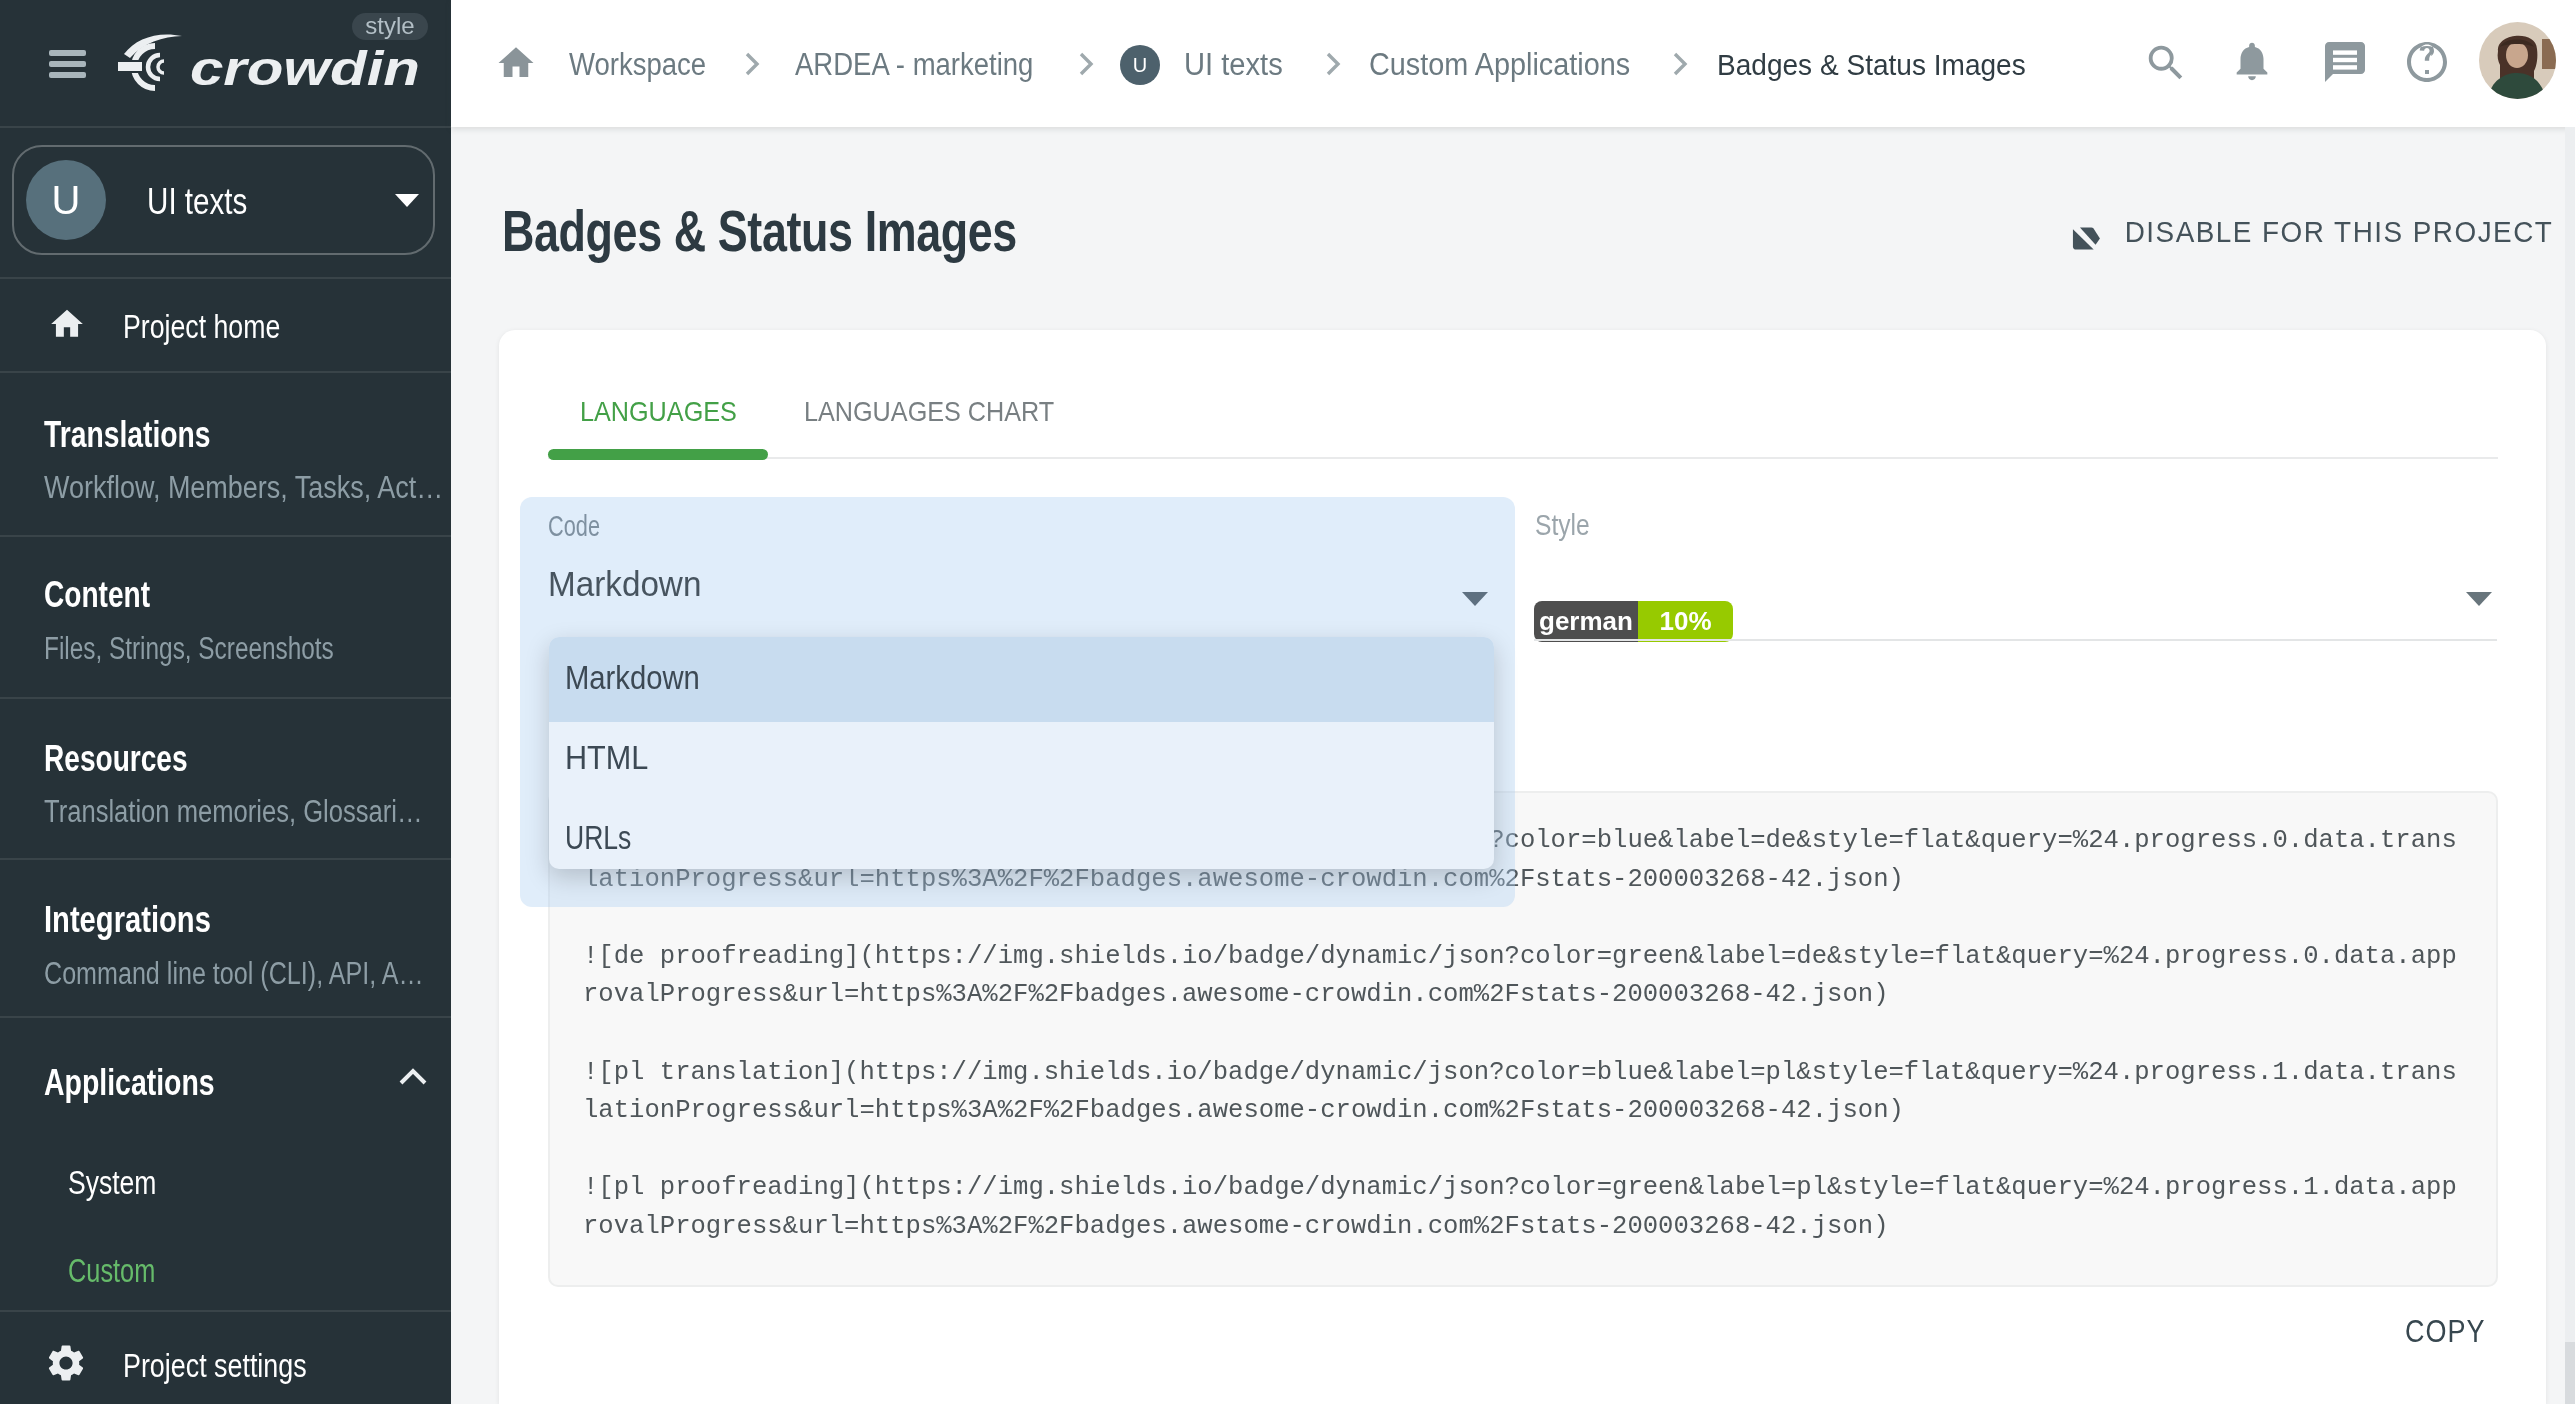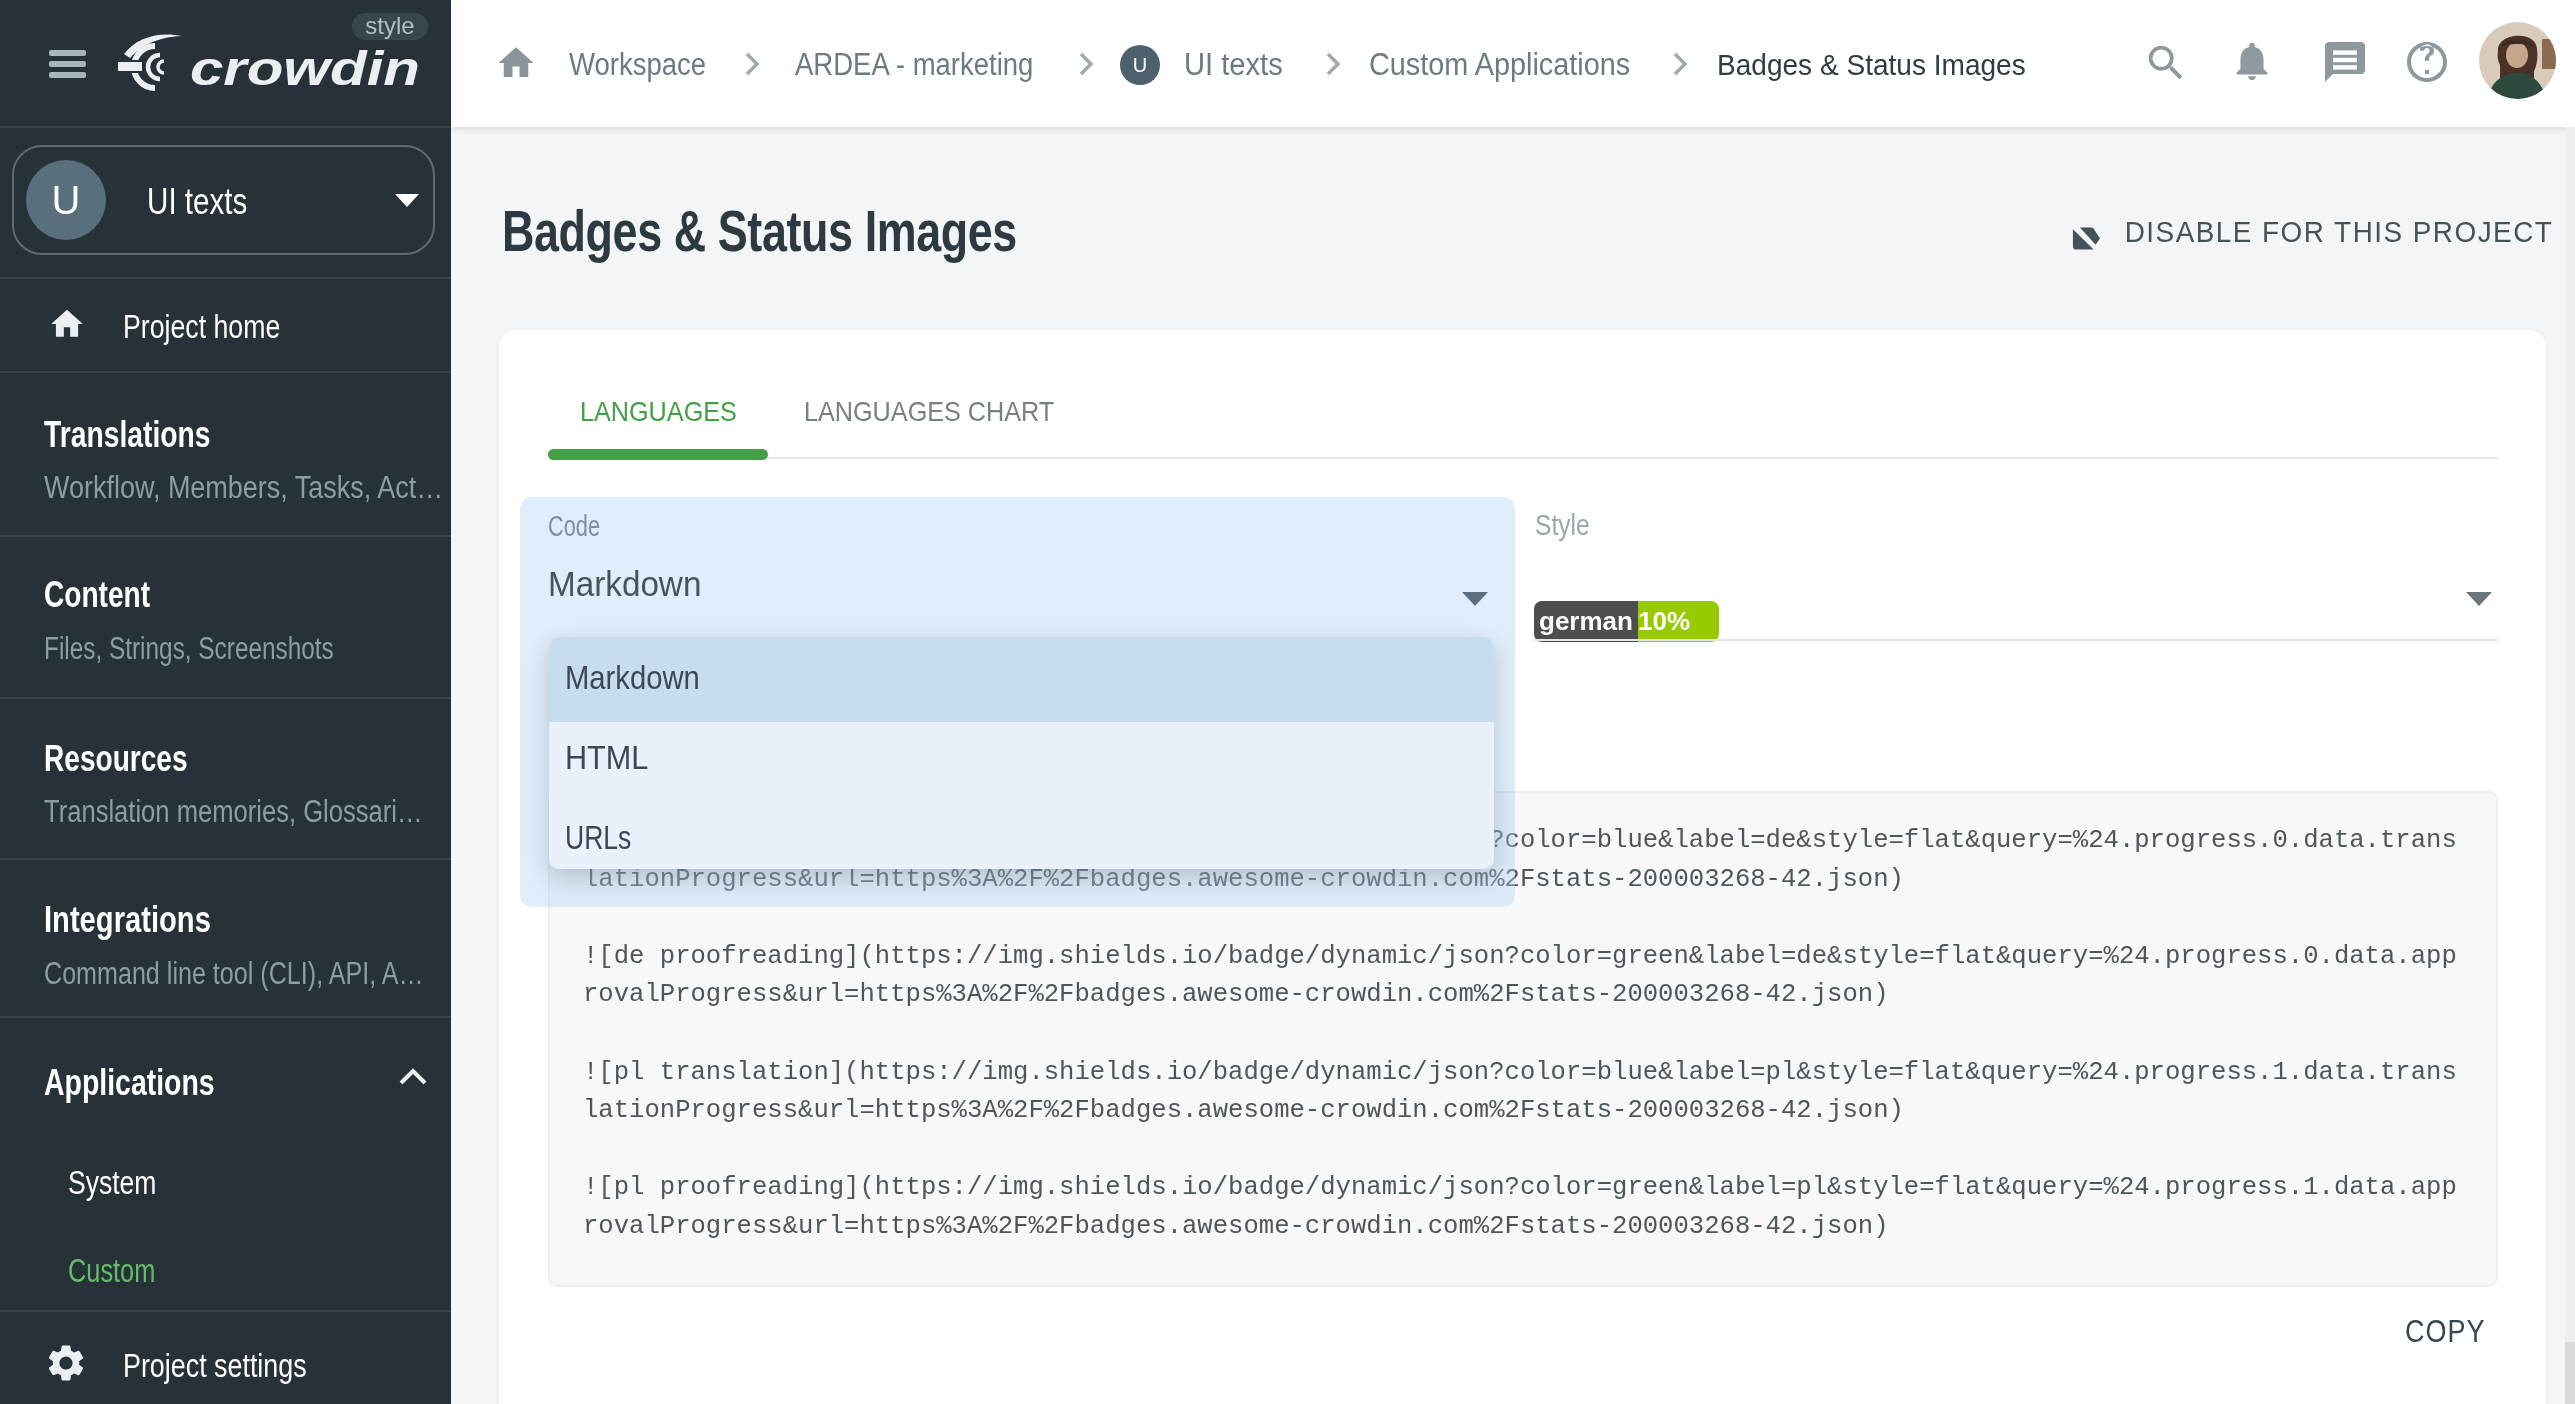--- a/index.html
+++ b/index.html
@@ -34,21 +34,21 @@
 
   .tab1 { position:absolute; left:129px; top:269px; font-size:28px; font-weight:500; letter-spacing:0px; color:#43A047; transform:scaleX(0.9); transform-origin:left top; }
   .tab2 { position:absolute; left:353px; top:269px; font-size:28px; font-weight:500; letter-spacing:0px; color:#787F82; transform:scaleX(0.9); transform-origin:left top; }
   .tabline { position:absolute; left:97px; top:330px; width:1950px; height:2px; background:#E9EAEB; }
   .tabind { position:absolute; left:97px; top:322px; width:220px; height:11px; border-radius:7px; background:#43A047; }
 
   
   .stylelabel { position:absolute; left:1084px; top:382px; font-size:29px; color:#9BA5AB; }
   .badge { position:absolute; left:1083px; top:438px; height:41px; border-radius:8px; overflow:hidden; font-weight:700; font-size:26px; color:#fff; display:flex;margin-top:36px; }
   .badge .l { background:#4E4E4E; width:104px; text-align:center; line-height:41px; }
-  .badge .r { background:#97CA00; width:81px; text-align:left; line-height:41px; }
+  .badge .r { background:#97CA00; width:95px; text-align:center; line-height:41px; }
   .scaret { position:absolute; left:2015px; top:465px; width:0; height:0; border-left:13px solid transparent; border-right:13px solid transparent; border-top:14px solid #68757C; }
   .styleline { position:absolute; left:1083px; top:512px; width:963px; height:2px; background:#E3E5E6; }
 
   
   #codeblock { position:absolute; left:97px; top:664px; width:1950px; height:496px; background:#F8F8F8; border:2px solid #EDEEEE; border-radius:10px; }
   #codeblock pre { position:absolute; left:33px; top:29px; font-family:"Liberation Mono", monospace; font-size:25.6px; line-height:38.6px; color:#4F565A; }
 
   .copy { position:absolute; left:1954px; top:1187px; font-size:31px; font-weight:500; letter-spacing:1.2px; color:#37474F; }
 
   

